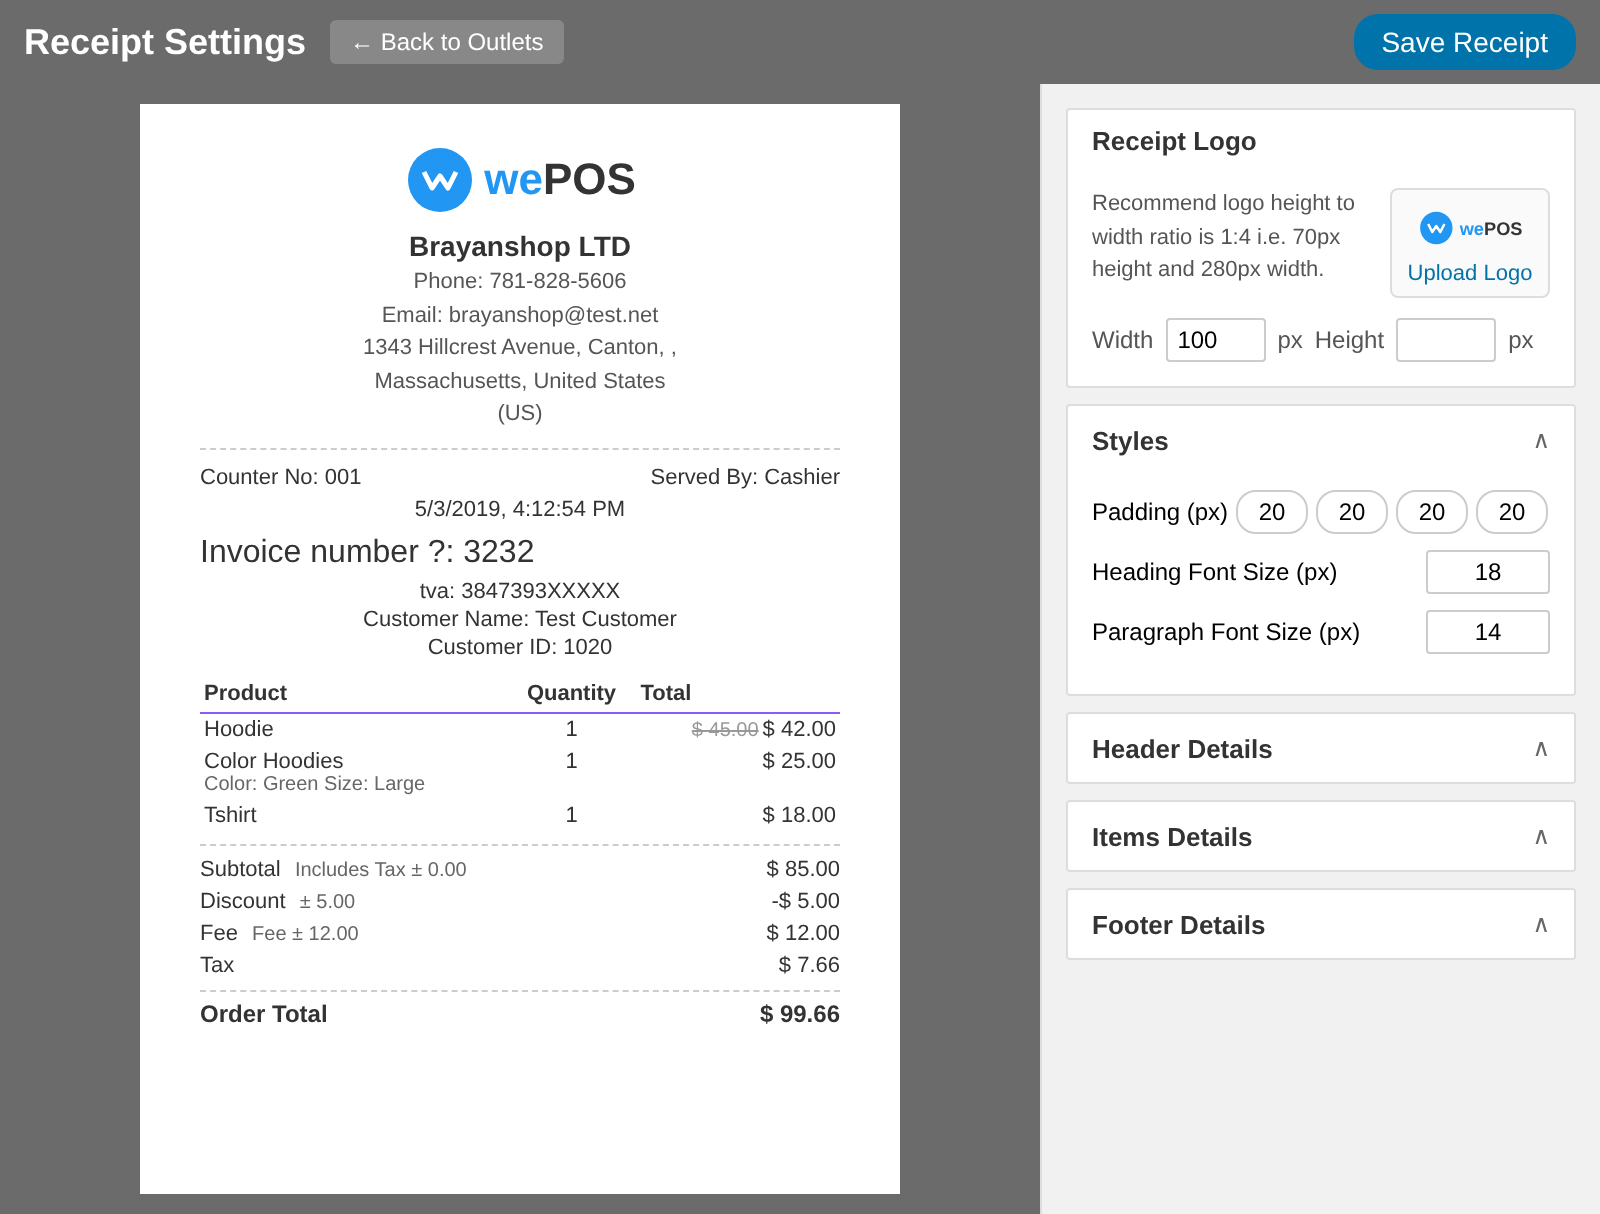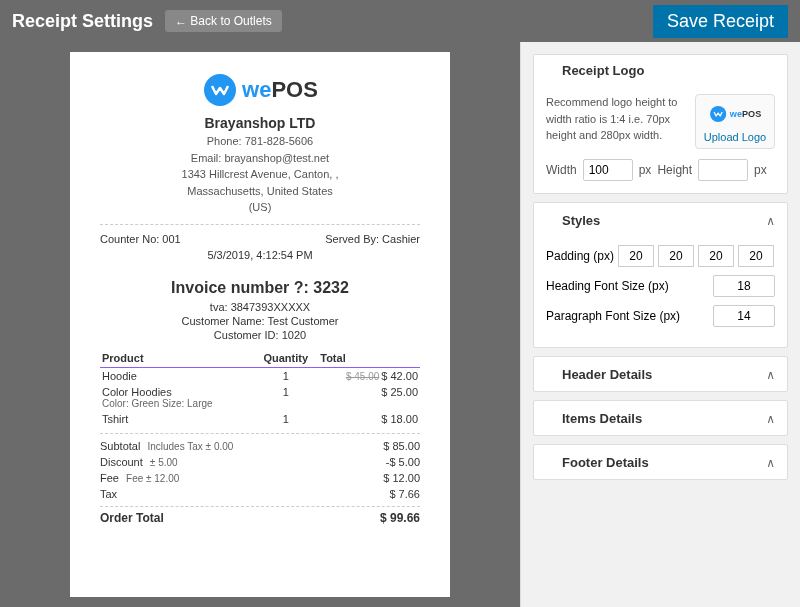--- a/index.html
+++ b/index.html
@@ -22,22 +22,22 @@
       font-size: 12px;
       padding: 4px 10px;
       border-radius: 3px;
       cursor: pointer;
     }
     .save-btn {
       background: #0073aa;
       color: #fff;
       border: none;
       padding: 6px 14px;
-      border-radius: 1px;
-      font-size: 18px;
+      border-radius: 12px;
+      font-size: 14px;
       cursor: pointer;
     }
 
     
     .main-content {
       display: flex;
       height: calc(607px - 42px);
       background: #6b6b6b;
     }
 
@@ -97,24 +97,24 @@
       justify-content: space-between;
       font-size: 11px;
       margin: 4px 0;
     }
     .receipt-datetime {
       text-align: center;
       font-size: 11px;
       margin: 4px 0;
     }
     .receipt-invoice {
-      text-align: center;
+      text-align: left;
       font-size: 16px;
-      font-weight: bold;
-      margin: 18px 0 4px;
+      font-weight: normal;
+      margin: 7px 0 4px;
     }
     .receipt-tva {
       text-align: center;
       font-size: 11px;
       margin: 2px 0;
     }
     .receipt-customer {
       text-align: center;
       font-size: 11px;
       margin: 2px 0;
@@ -173,21 +173,20 @@
       border: 1px solid #ddd;
       margin-bottom: 8px;
       border-radius: 2px;
     }
     .panel-section-header {
       display: flex;
       justify-content: space-between;
       align-items: center;
       padding: 8px 12px;
       cursor: pointer;
-      margin-left: 16px;
     }
     .panel-section-title { font-size: 13px; font-weight: bold; color: #333; }
     .panel-section-body { padding: 8px 12px 12px; }
 
     .logo-upload-area {
       display: flex;
       align-items: flex-start;
       gap: 10px;
     }
     .logo-upload-info { font-size: 11px; color: #555; line-height: 1.5; flex: 1; }
@@ -226,21 +225,21 @@
       align-items: center;
       gap: 4px;
       margin-bottom: 8px;
       font-size: 12px;
     }
     .padding-input {
       width: 36px;
       border: 1px solid #ccc;
       padding: 3px 4px;
       font-size: 12px;
-      border-radius: 0;
+      border-radius: 10px;
       text-align: center;
     }
     .font-size-row {
       display: flex;
       align-items: center;
       justify-content: space-between;
       margin-bottom: 8px;
       font-size: 12px;
     }
     .font-size-input {

